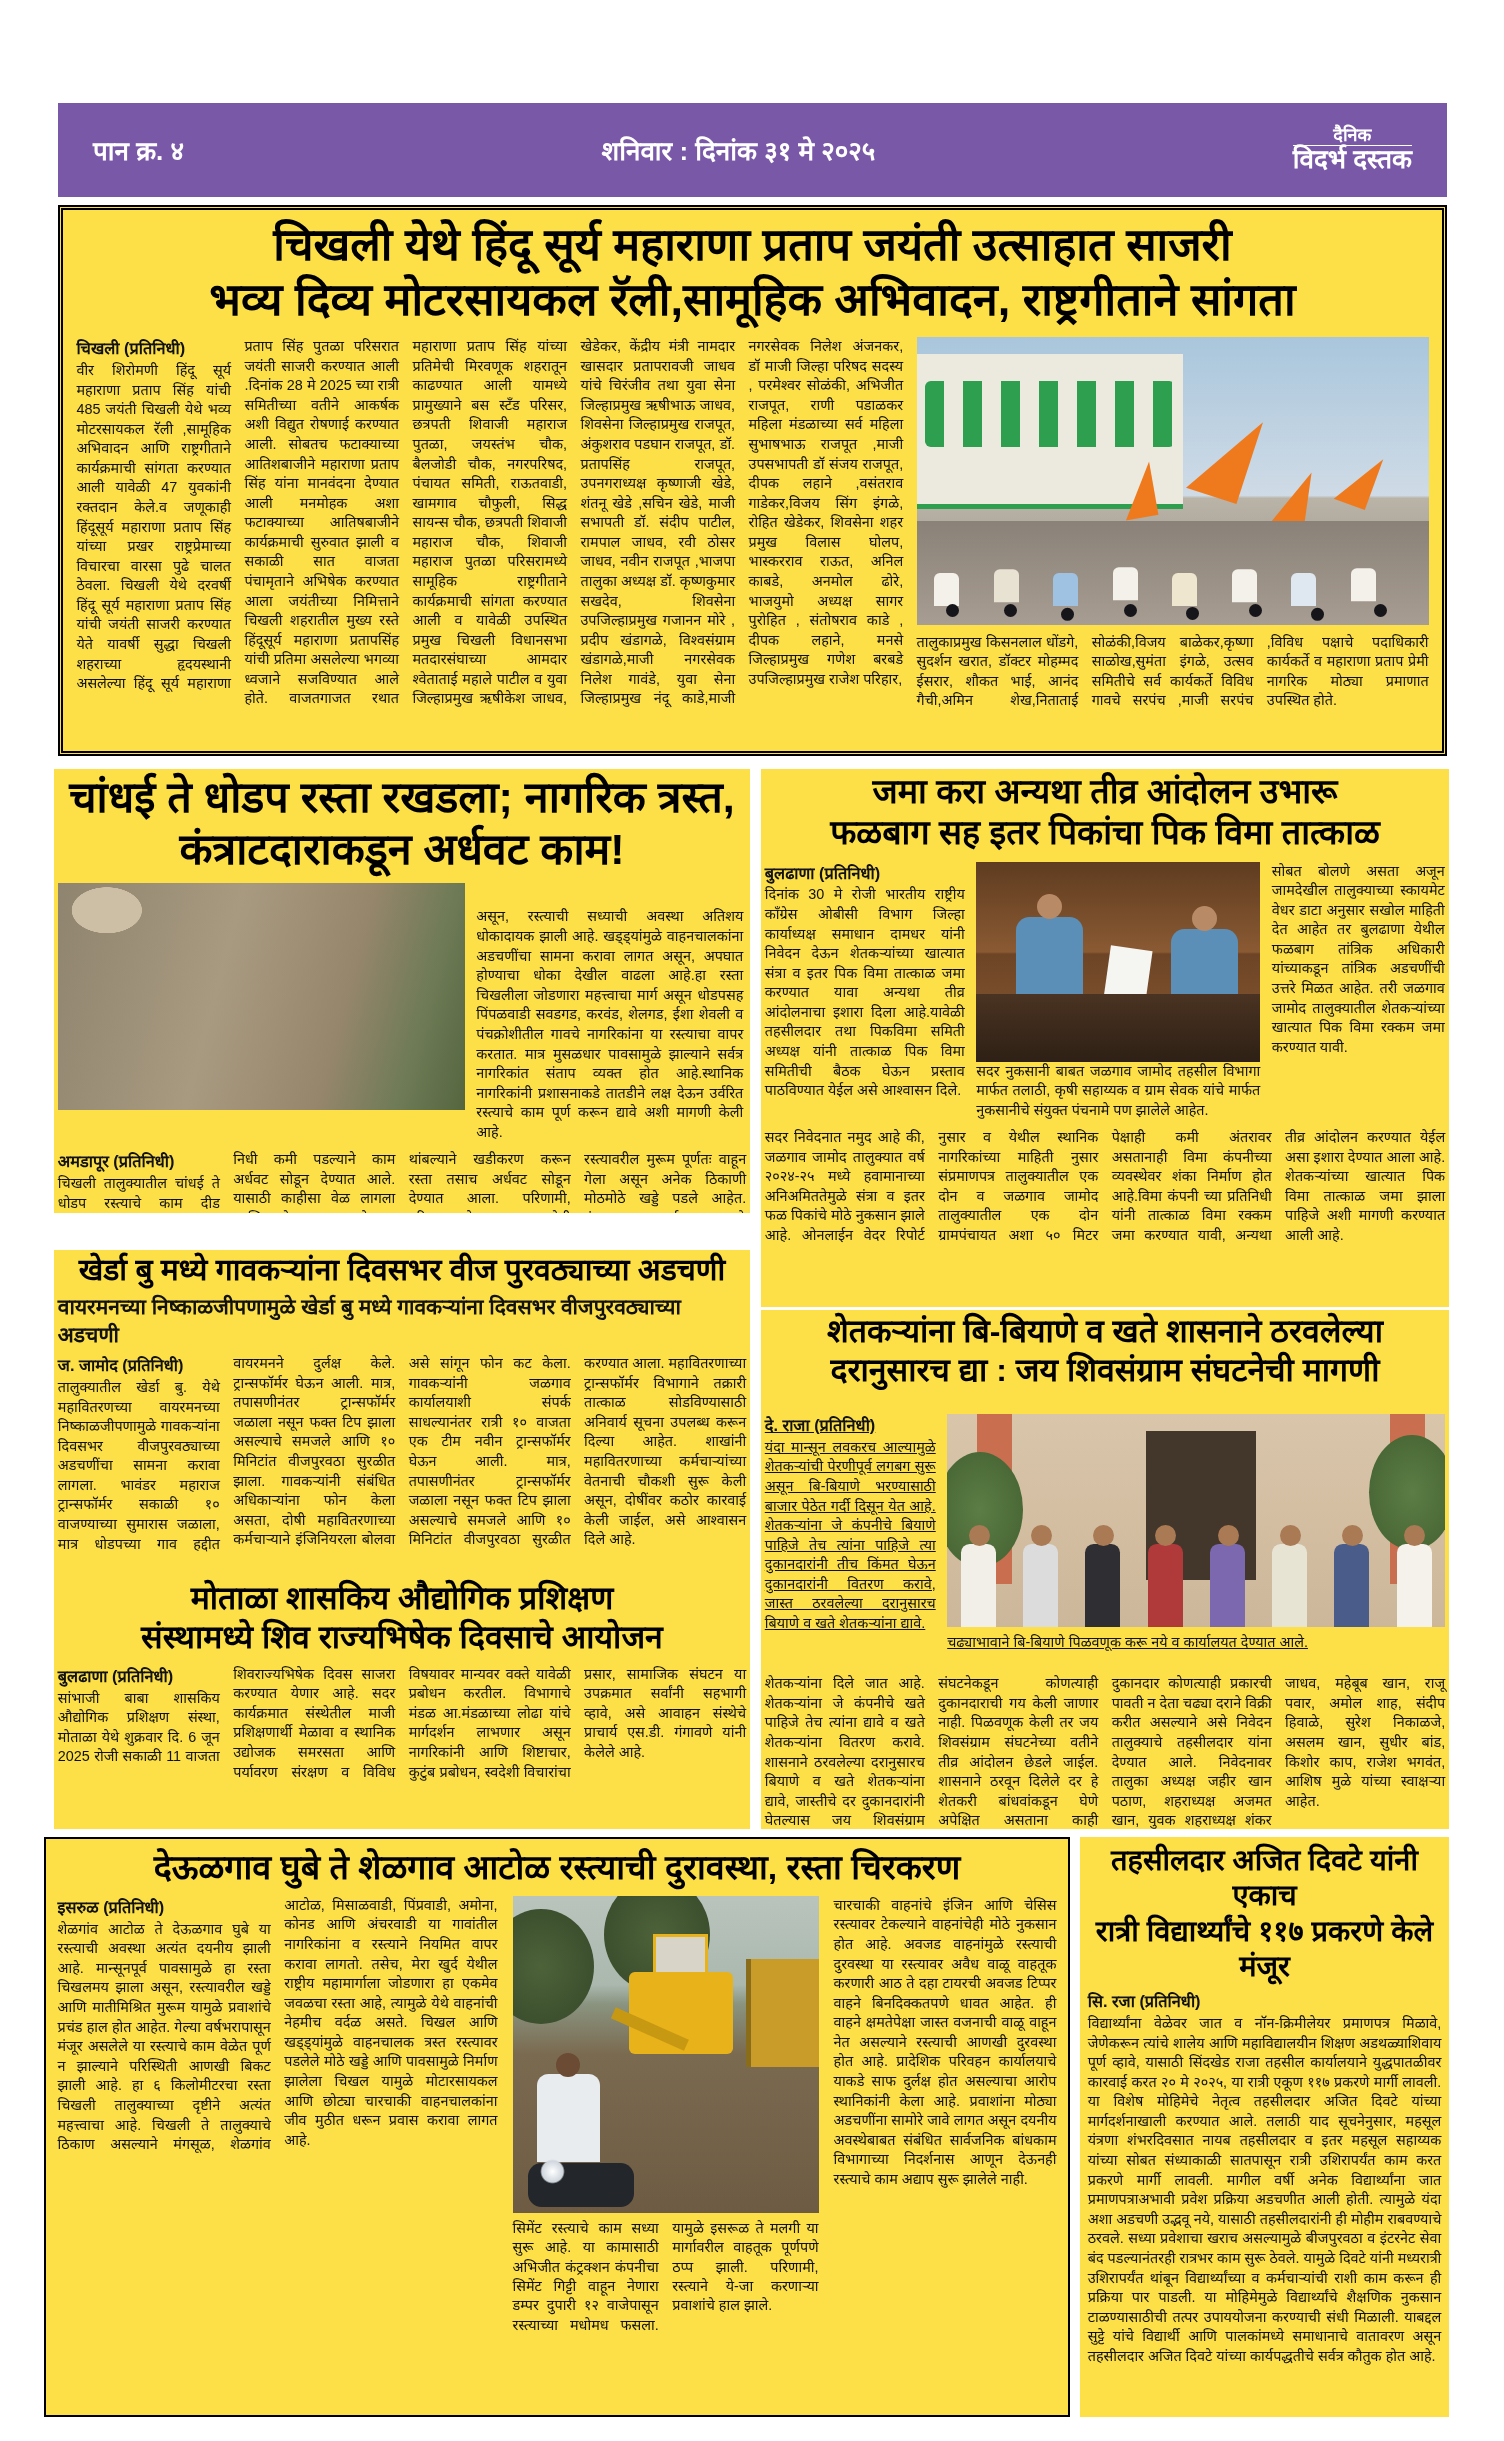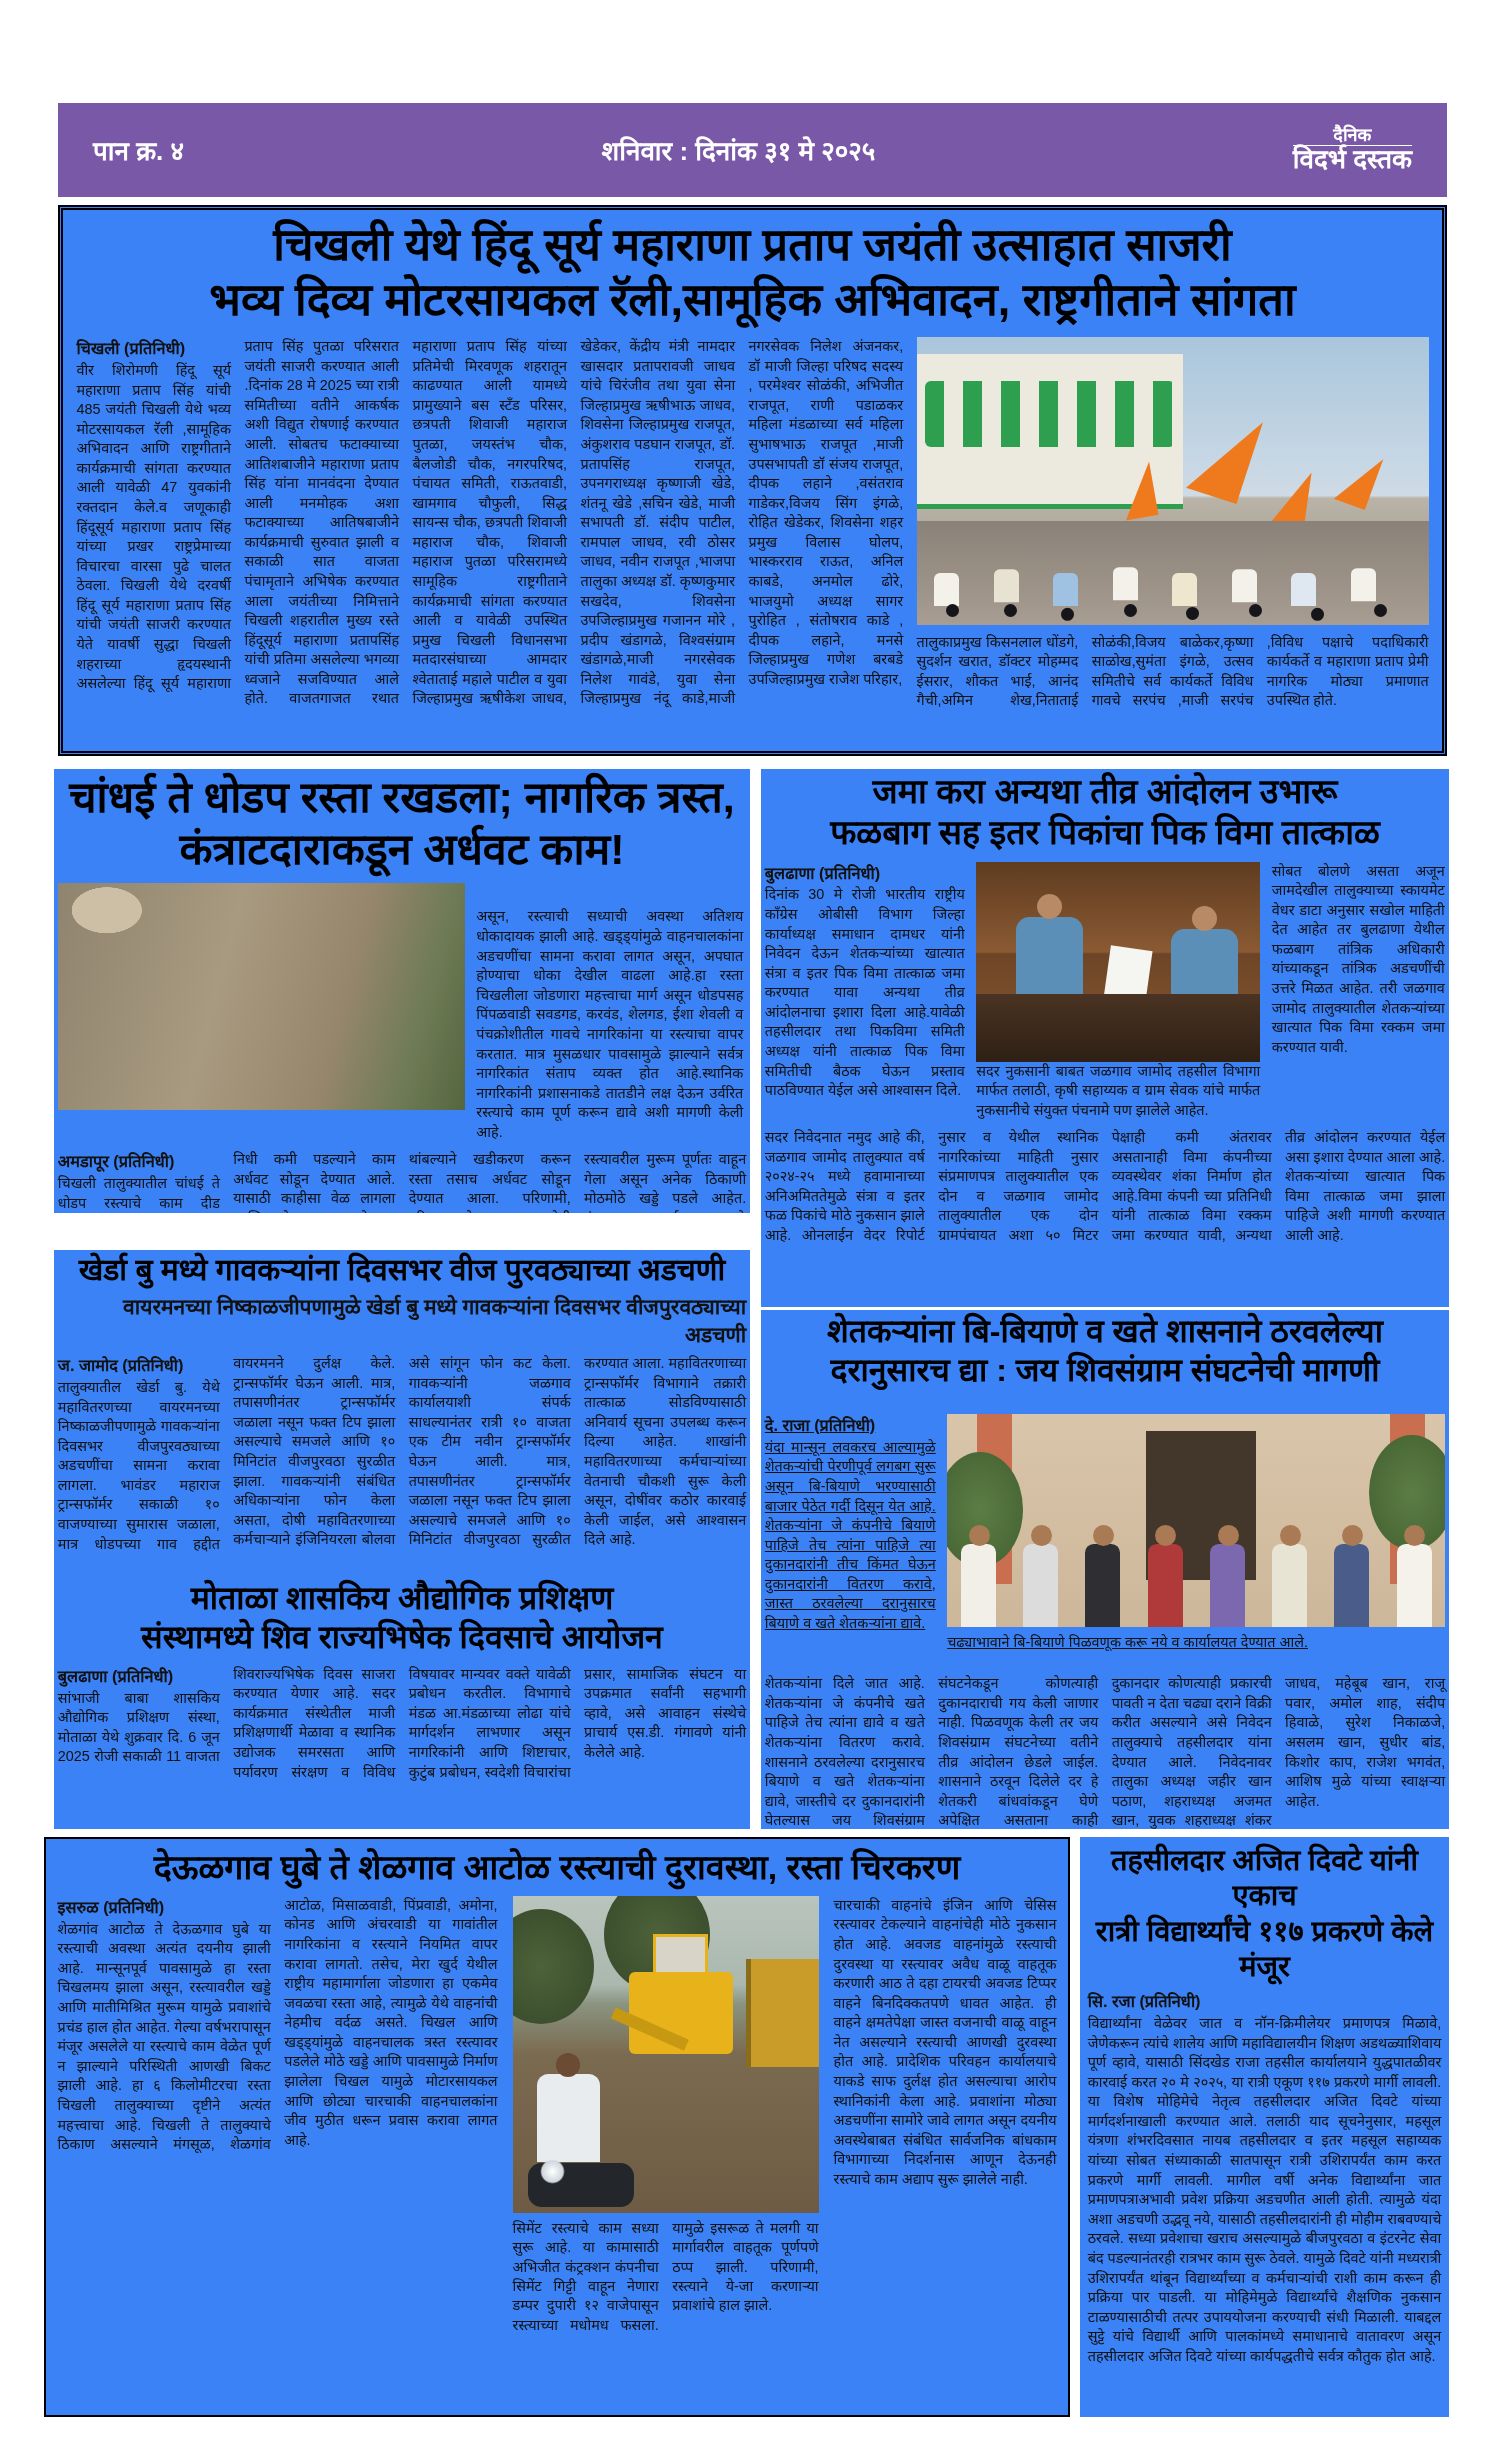--- a/index.html
+++ b/index.html
@@ -8,21 +8,21 @@
   
   .topbar{position:absolute;left:58px;top:103px;width:1389px;height:94px;
           background:#7a58a8;color:#fff;display:flex;align-items:center;
           justify-content:space-between;padding:0 35px;box-sizing:border-box;}
   .topbar .pageno{font-size:26px;font-weight:700;}
   .topbar .dateline{font-size:26px;font-weight:700;}
   .masthead{text-align:center;line-height:1.05;}
   .masthead .small{font-size:18px;font-weight:700;display:block;}
   .masthead .big{font-size:26px;font-weight:800;display:block;border-top:1.9px solid #fff;}
   
-  section{position:absolute;box-sizing:border-box;overflow:hidden;background:#3b82f6;}
+  section{position:absolute;box-sizing:border-box;overflow:hidden;background:#fde047;}
   .hl{font-weight:800;text-align:center;color:#000;line-height:1.22;margin:0;}
   .byline{font-weight:800;font-size:16.3px;margin:0 0 1.9px 0;}
   .body-txt{font-size:14.4px;line-height:1.36;text-align:justify;margin:0;}
   .cols2{column-count:2;column-gap:13.4px;}
   .cols3{column-count:3;column-gap:13.4px;}
   .cols4{column-count:4;column-gap:13.4px;}
   .cols5{column-count:5;column-gap:13.4px;}
   .photo{position:relative;overflow:hidden;background:#cfcac2;}
   .caption{font-size:14.4px;line-height:1.35;text-align:justify;}
   
@@ -67,21 +67,21 @@
   .office-man{position:absolute;width:67px;height:81px;border-radius:13.4px 13.4px 0 0;background:#5b8fb8;}
   .office-man::before{content:"";position:absolute;left:21px;top:-23px;width:25px;height:25px;border-radius:50%;background:#b98a66;}
   .office-man.m1{left:14%;bottom:32%;}
   .office-man.m2{right:8%;bottom:26%;}
   .office-paper{position:absolute;left:46%;bottom:30%;width:42px;height:54px;background:#f5f5f2;transform:rotate(8deg);}
   .c-right{width:173px;}
   .c-bottom{margin-top:7.7px;height:144px;}
   
   .art-d{left:54px;top:1218px;width:696px;height:354px;padding:1.9px 3.8px;margin-top:32px;}
   .art-d .hl{font-size:30px;}
-  .art-d .subhl{font-size:21px;font-weight:800;text-align:right;margin:3.8px 0 5.8px 0;}
+  .art-d .subhl{font-size:21px;font-weight:800;text-align:left;margin:3.8px 0 5.8px 0;}
   .d-body{height:257px;}
   
   .art-e{left:54px;top:1577px;width:696px;height:252px;padding:1.9px 3.8px;}
   .art-e .hl{font-size:32px;}
   .e-body{margin-top:7.7px;height:152px;}
   
   .art-f{left:761px;top:1310px;width:688px;height:519px;padding:1.9px 3.8px;}
   .art-f .hl{font-size:32px;}
   .f-row{display:flex;gap:11.5px;margin-top:24px;text-decoration:underline;}
   .f-left{width:179px;}

